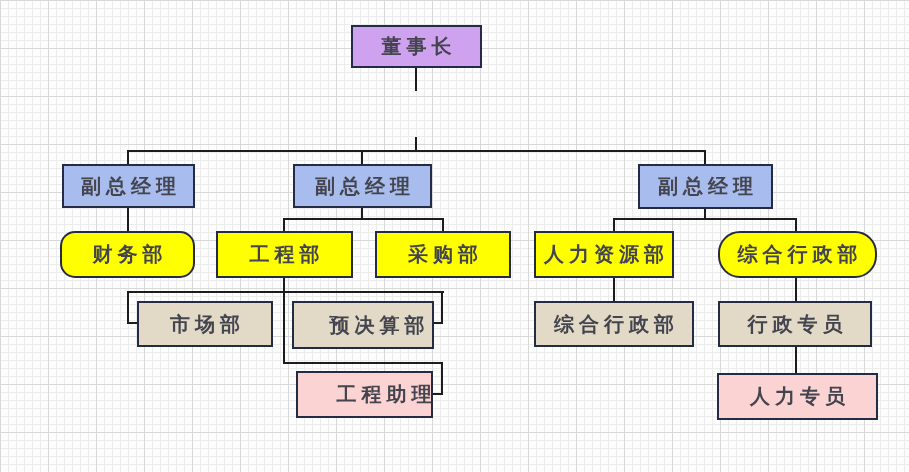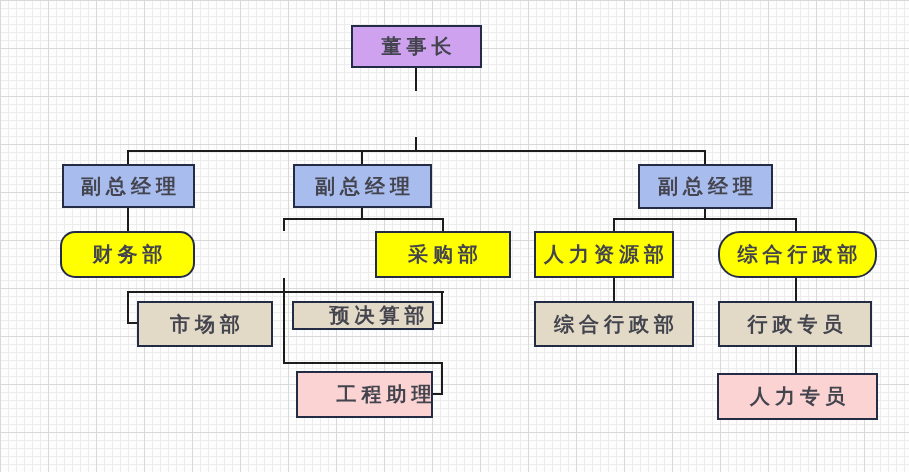--- a/index.html
+++ b/index.html
@@ -86,34 +86,37 @@
   <div class="node" style="left: 293px; top: 164px; width: 139px; height: 44px; background: rgb(169, 188, 238);">
     <span class="lbl">副总经理</span>
   </div>
   <div class="node" style="left: 638px; top: 164px; width: 135px; height: 45px; background: rgb(169, 188, 238);">
     <span class="lbl">副总经理</span>
   </div>
 
   <div class="node" style="left: 60px; top: 231px; width: 135px; height: 47px; background: rgb(255, 255, 0); border-radius: 15px;">
     <span class="lbl">财务部</span>
   </div>
+  <div class="node" style="left: 216px; top: 231px; width: 137px; height: 47px; background: rgb(255, 255, 0);">
+    <span class="lbl">工程部</span>
+  </div>
   <div class="node" style="left: 375px; top: 231px; width: 136px; height: 47px; background: rgb(255, 255, 0);">
     <span class="lbl">采购部</span>
   </div>
   <div class="node" style="left: 534px; top: 231px; width: 140px; height: 47px; background: rgb(255, 255, 0); align-items: center;">
     <span class="lbl">人力资源部</span>
   </div>
   <div class="node" style="left: 718px; top: 231px; width: 159px; height: 47px; background: rgb(255, 255, 0); border-radius: 22px;">
     <span class="lbl">综合行政部</span>
   </div>
 
   <div class="node" style="left: 137px; top: 301px; width: 136px; height: 46px; background: rgb(226, 218, 199);">
     <span class="lbl">市场部</span>
   </div>
-  <div class="node" style="left: 292px; top: 301px; width: 142px; height: 29px; background: rgb(226, 218, 199); padding-left: 28px;">
+  <div class="node" style="left: 292px; top: 301px; width: 142px; height: 48px; background: rgb(226, 218, 199); padding-left: 28px;">
     <span class="lbl">预决算部</span>
   </div>
   <div class="node" style="left: 534px; top: 301px; width: 160px; height: 46px; background: rgb(226, 218, 199);">
     <span class="lbl">综合行政部</span>
   </div>
   <div class="node" style="left: 718px; top: 301px; width: 154px; height: 46px; background: rgb(226, 218, 199);">
     <span class="lbl">行政专员</span>
   </div>
 
   <div class="node" style="left: 296px; top: 371px; width: 137px; height: 47px; background: rgb(251, 211, 211); padding-left: 39px;">

